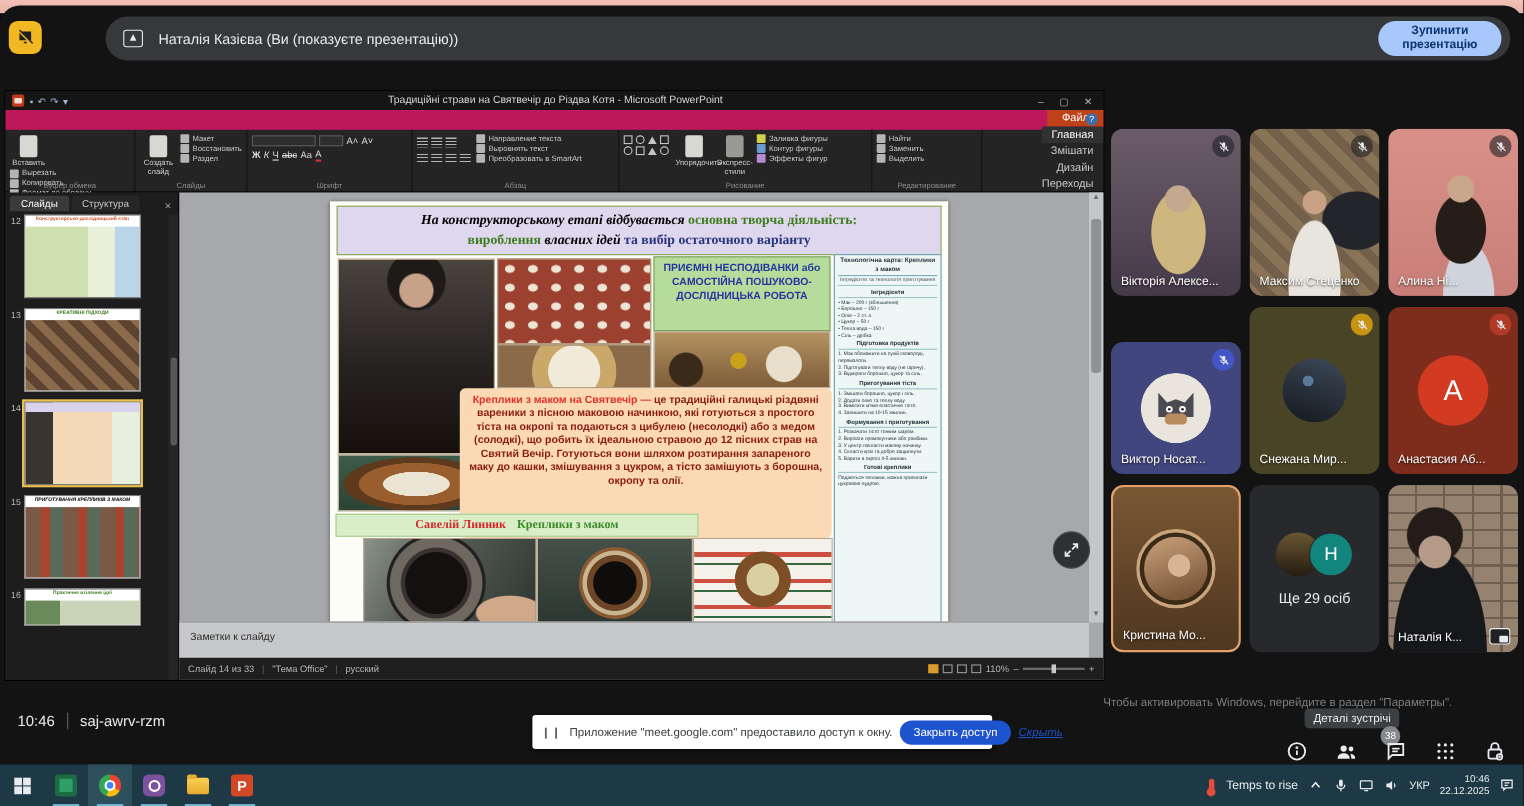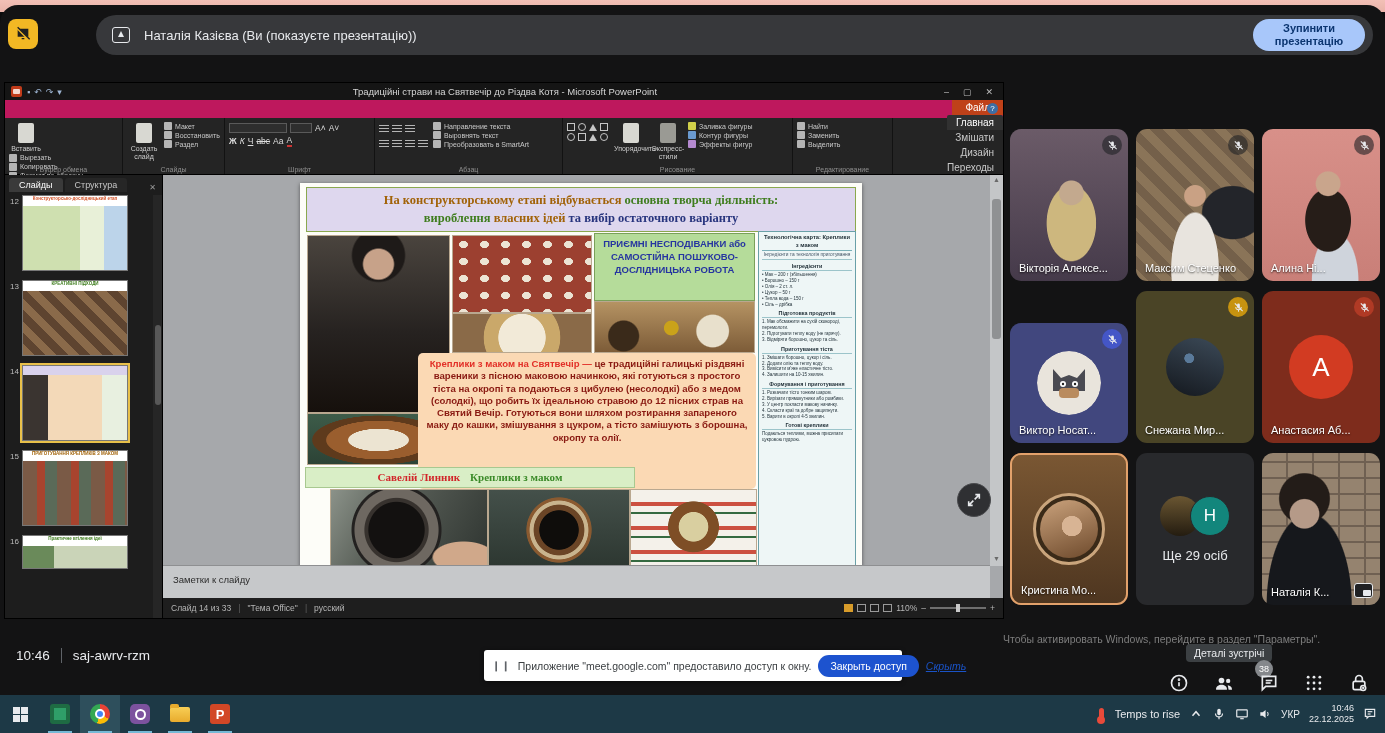--- a/index.html
+++ b/index.html
@@ -95,21 +95,21 @@
   .viewico.hot { background:#d89c2a; border-color:#d89c2a; }
   .zoomslider { width:56px; height:2px; background:#6e6e6e; position:relative; }
   .zoomslider::after { content:""; position:absolute; left:26px; top:-3px; width:4px; height:8px; background:#c9c9c9; }
 
   
   .slide-canvas { position:absolute; left:137px; top:8px; width:562px; height:392px;
     background:#fdfdf8; box-shadow:0 1px 4px rgba(0,0,0,.5); }
   .s-title { position:absolute; left:6px; top:4px; width:550px; height:45px; background:#ded7ee;
     border:1.5px solid #8aa84e; text-align:center; font-family:"Liberation Serif",serif; font-weight:bold;
     font-size:12.5px; line-height:1.45; padding-top:3px; }
-  .c-red { color:#a16207; } .c-green { color:#3f7d1e; } .c-blue { color:#28357e; } .c-orange { color:#d4542a; }
+  .c-red { color:#000000;font-style:italic; } .c-green { color:#3f7d1e; } .c-blue { color:#28357e; } .c-orange { color:#d4542a; }
   .photo { position:absolute; border:1px solid #b9a890; }
   .s-boy { left:7px; top:52px; width:143px; height:178px;
     background:radial-gradient(circle at 50% 16%, #c7a289 9%, transparent 10%),
       radial-gradient(circle at 50% 11%, #1e1a18 15%, transparent 16%),
       linear-gradient(180deg,#4a443e 0%,#262220 55%,#16100c 100%); }
   .s-bowl { left:7px; top:230px; width:143px; height:52px;
     background:radial-gradient(ellipse at 50% 52%, #ece4d2 30%, #9a5e2e 31% 52%, #5e3a1c 53% 66%, transparent 67%),
       linear-gradient(#3d5c49,#2c4336); }
   .s-mid1 { left:152px; top:52px; width:140px; height:78px;
     background-color:#9c4030;
@@ -147,21 +147,21 @@
   .tc-title { font-size:5.8px; font-weight:bold; text-align:center; border-bottom:1px solid #7ab0b8; padding-bottom:1px; }
   .tc-sub { font-size:4.8px; text-align:center; color:#456; border-bottom:1px solid #9cc4ca; padding:1px 0; }
   .tc-h { font-size:5.4px; font-weight:bold; text-align:center; margin-top:3px; border-bottom:1px solid #9cc4ca; }
   .tc-items { white-space:pre-line; margin-top:1px; }
 
   
   .expand-btn { position:absolute; left:957px; top:478px; width:34px; height:34px; border-radius:50%;
     background:#2f3033; border:1px solid #4a4b4e; display:flex; align-items:center; justify-content:center; cursor:pointer; }
 
   
-  .pgrid { position:absolute; left:1010px; top:124px; width:370px; height:476px;
+  .pgrid { position:absolute; left:1010px; top:112px; width:370px; height:476px;
     display:grid; grid-template-columns:repeat(3,118px); grid-template-rows:repeat(3,152px); gap:10px 8px; }
   .tile { position:relative; border-radius:11px; overflow:hidden; background:#232427; cursor:pointer; }
   .pname { position:absolute; left:9px; bottom:7px; color:#fff; font-size:11px; text-shadow:0 1px 2px rgba(0,0,0,.8); white-space:nowrap; }
   .micb { position:absolute; top:6px; right:6px; width:20px; height:20px; border-radius:50%;
     background:rgba(32,33,36,.6); display:flex; align-items:center; justify-content:center; }
   .micb.blue { background:#4456c7; } .micb.amber { background:#c79310; } .micb.red { background:#b03a25; }
   .t-vika { background:radial-gradient(circle at 52% 42%, #c3a98e 11%, transparent 12%),
     radial-gradient(ellipse at 52% 62%, #cdb77e 28%, transparent 29%),
     linear-gradient(180deg,#6b5b68,#453a4a); }
   .t-maks { background:radial-gradient(circle at 50% 44%, #c9a184 10%, transparent 11%),

